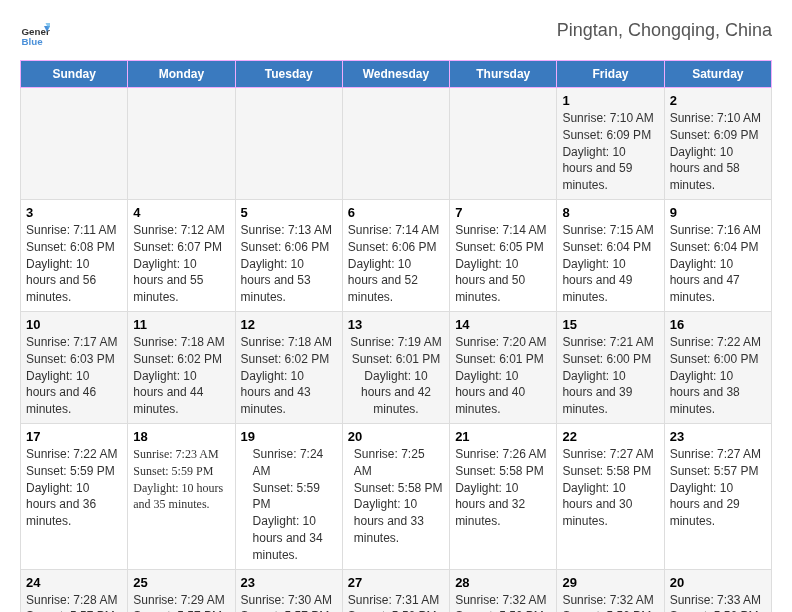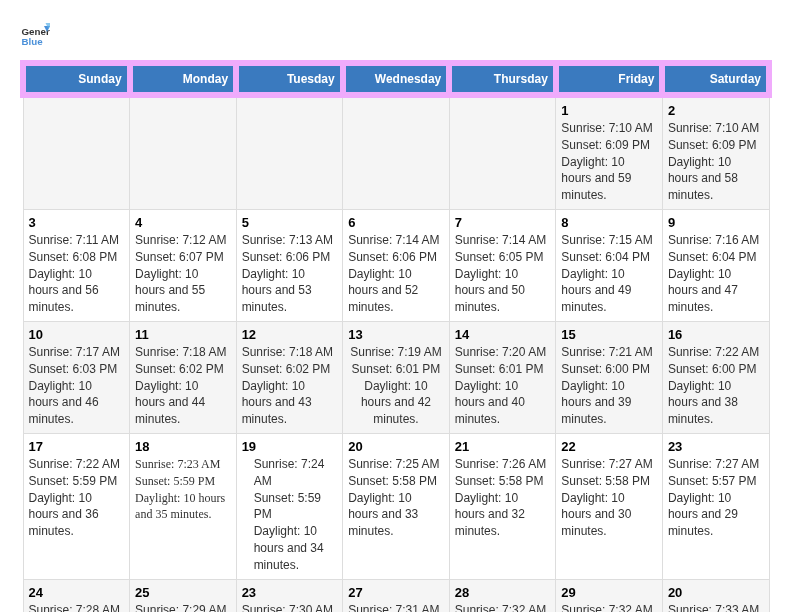--- a/index.html
+++ b/index.html
@@ -43,24 +43,24 @@
       width: 100%;
       border-collapse: collapse;
       font-size: 11px;
     }
     thead tr {
       background-color: #3a7abf;
       color: #fff;
     }
     thead th {
       padding: 6px 5px;
-      text-align: right;
+      text-align: center;
       font-size: 12px;
       font-weight: bold;
-      border: 6px solid #f0abfc;
+      border: 1px solid #f0abfc;
     }
     tbody tr {
       vertical-align: top;
     }
     tbody tr:nth-child(odd) {
       background-color: #f5f5f5;
     }
     tbody tr:nth-child(even) {
       background-color: #fff;
     }
@@ -94,20 +94,21 @@
 <div class="header-area">
   <div class="logo">
     <svg class="logo-icon" viewBox="0 0 40 40">
       <text x="2" y="20" font-size="13" font-weight="bold" fill="#333">General</text>
       <text x="2" y="33" font-size="13" font-weight="bold" fill="#4a90d9">Blue</text>
       <polygon points="32,8 40,8 36,16" fill="#4a90d9"></polygon>
       <polygon points="34,4 42,4 38,12" fill="#5ab0e8" opacity="0.7"></polygon>
     </svg>
   </div>
   <div class="title-area">
+    <h2>Pingtan, Chongqing, China</h2>
   </div>
 </div>
 
 <table>
   <thead>
     <tr>
     <th>Sunday</th>
         <th>Monday</th>
         <th>Tuesday</th>
         <th>Wednesday</th>
@@ -238,21 +239,21 @@
 Daylight: 10 hours and 35 minutes.</div>
         </td>
         <td>
           <span class="day-num">19</span>
           <div class="day-info" style="white-space: pre-line; margin-left: 12px;">Sunrise: 7:24 AM
 Sunset: 5:59 PM
 Daylight: 10 hours and 34 minutes.</div>
         </td>
         <td>
           <span class="day-num">20</span>
-          <div class="day-info" style="white-space: pre-line;">Sunrise: 7:25 AM
+          <div class="day-info" style="white-space: pre-line; margin-left: 6px;">Sunrise: 7:25 AM
 Sunset: 5:58 PM
 Daylight: 10 hours and 33 minutes.</div>
         </td>
         <td>
           <span class="day-num">21</span>
           <div class="day-info" style="white-space: pre-line;">Sunrise: 7:26 AM
 Sunset: 5:58 PM
 Daylight: 10 hours and 32 minutes.</div>
         </td>
         <td>

